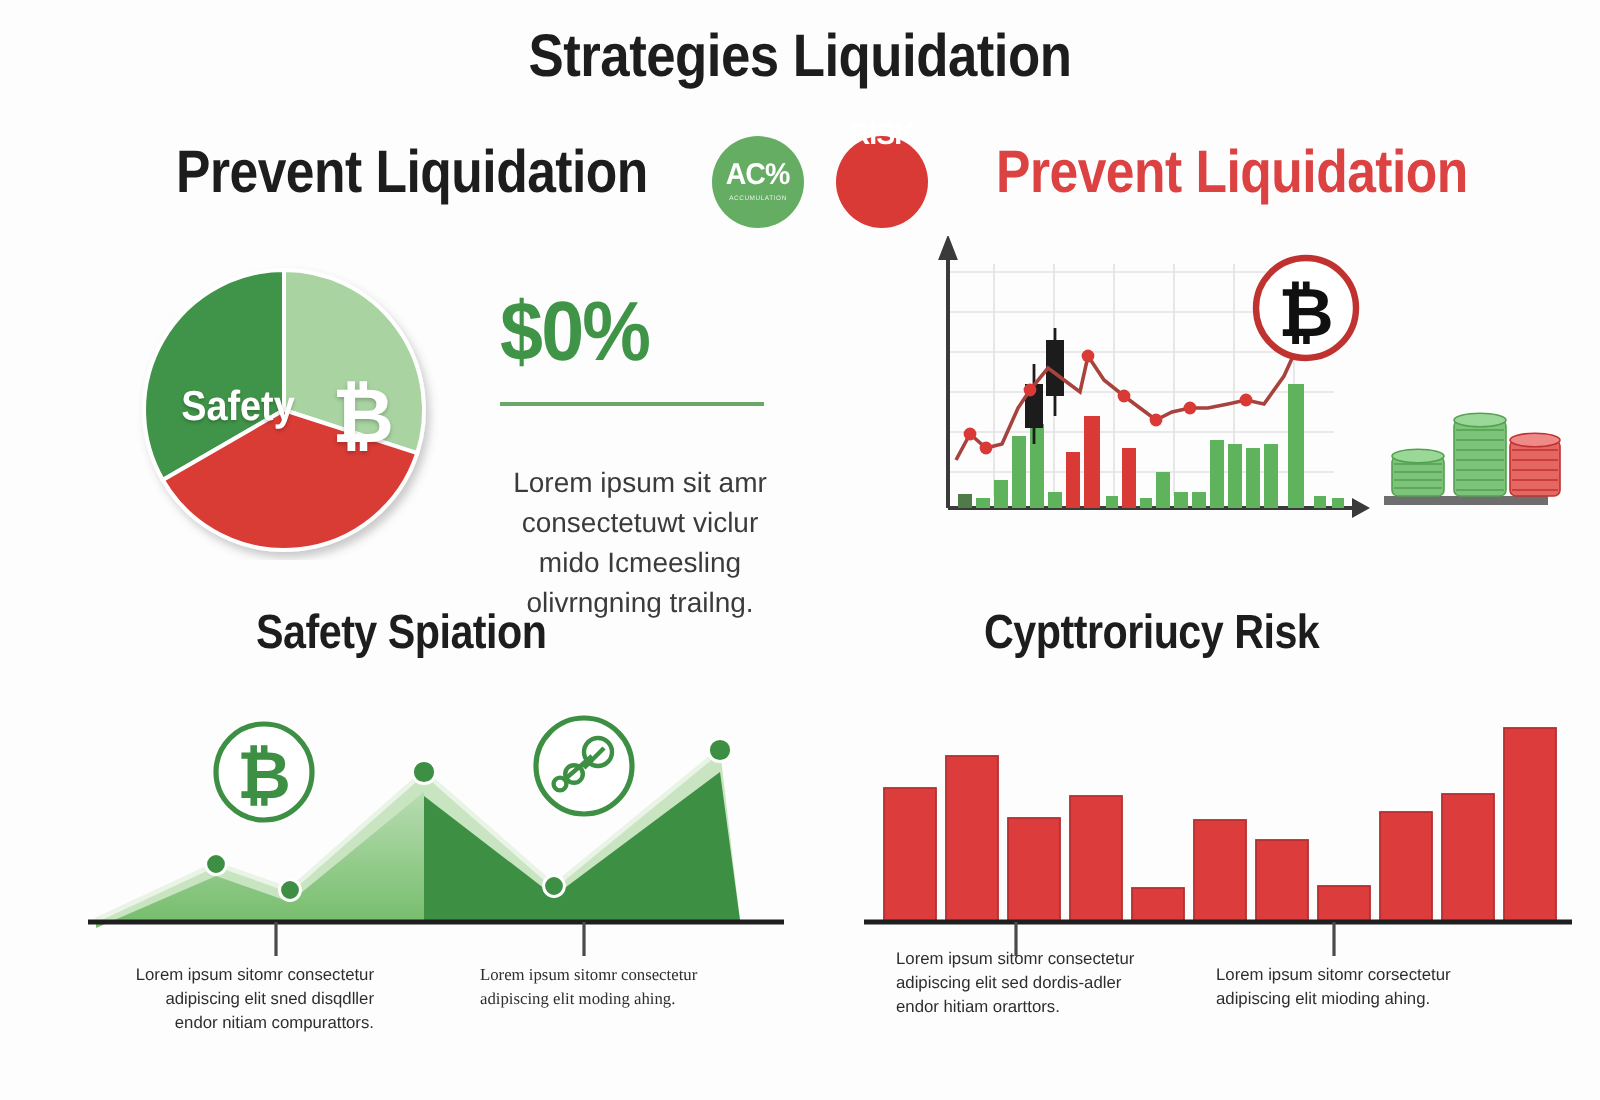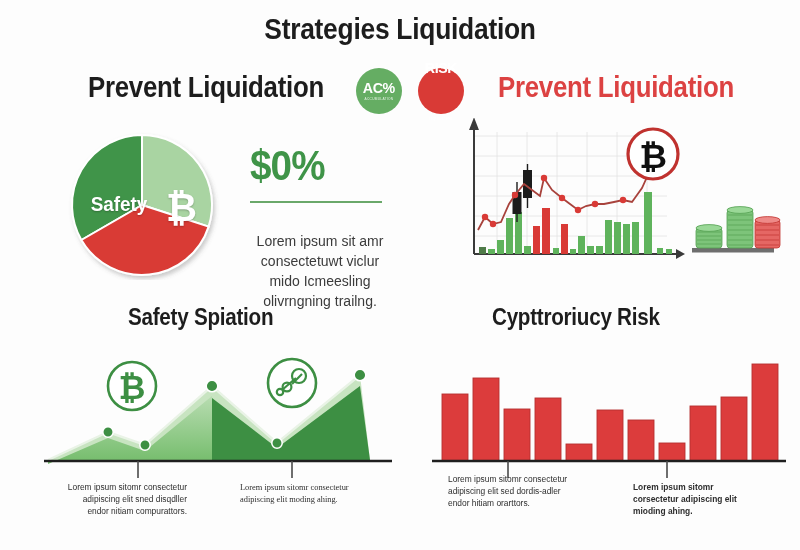--- a/index.html
+++ b/index.html
@@ -149,21 +149,21 @@
     position: absolute;
     font-size: 8.4px;
     line-height: 1.42;
     color: #2e2e2e;
     width: 125px;
     filter: blur(.3px);
   }
   #cap-1 { left: 62px;  top: 482px; text-align: right; }
   #cap-2 { left: 240px; top: 482px; font-family: Liberation Serif, serif; }
   #cap-3 { left: 448px; top: 454px; margin-top: 20px; }
-  #cap-4 { left: 633px; top: 482px; font-weight: bold; }
+  #cap-4 { left: 608px; top: 482px; }
 </style>
 </head>
 <body>
 
 <div id="canvas">
 
   <div class="main-title">Strategies Liquidation</div>
 
   <div class="sec-title" id="title-prevent-left">Prevent Liquidation</div>
   <div class="sec-title" id="title-prevent-right">Prevent Liquidation</div>

